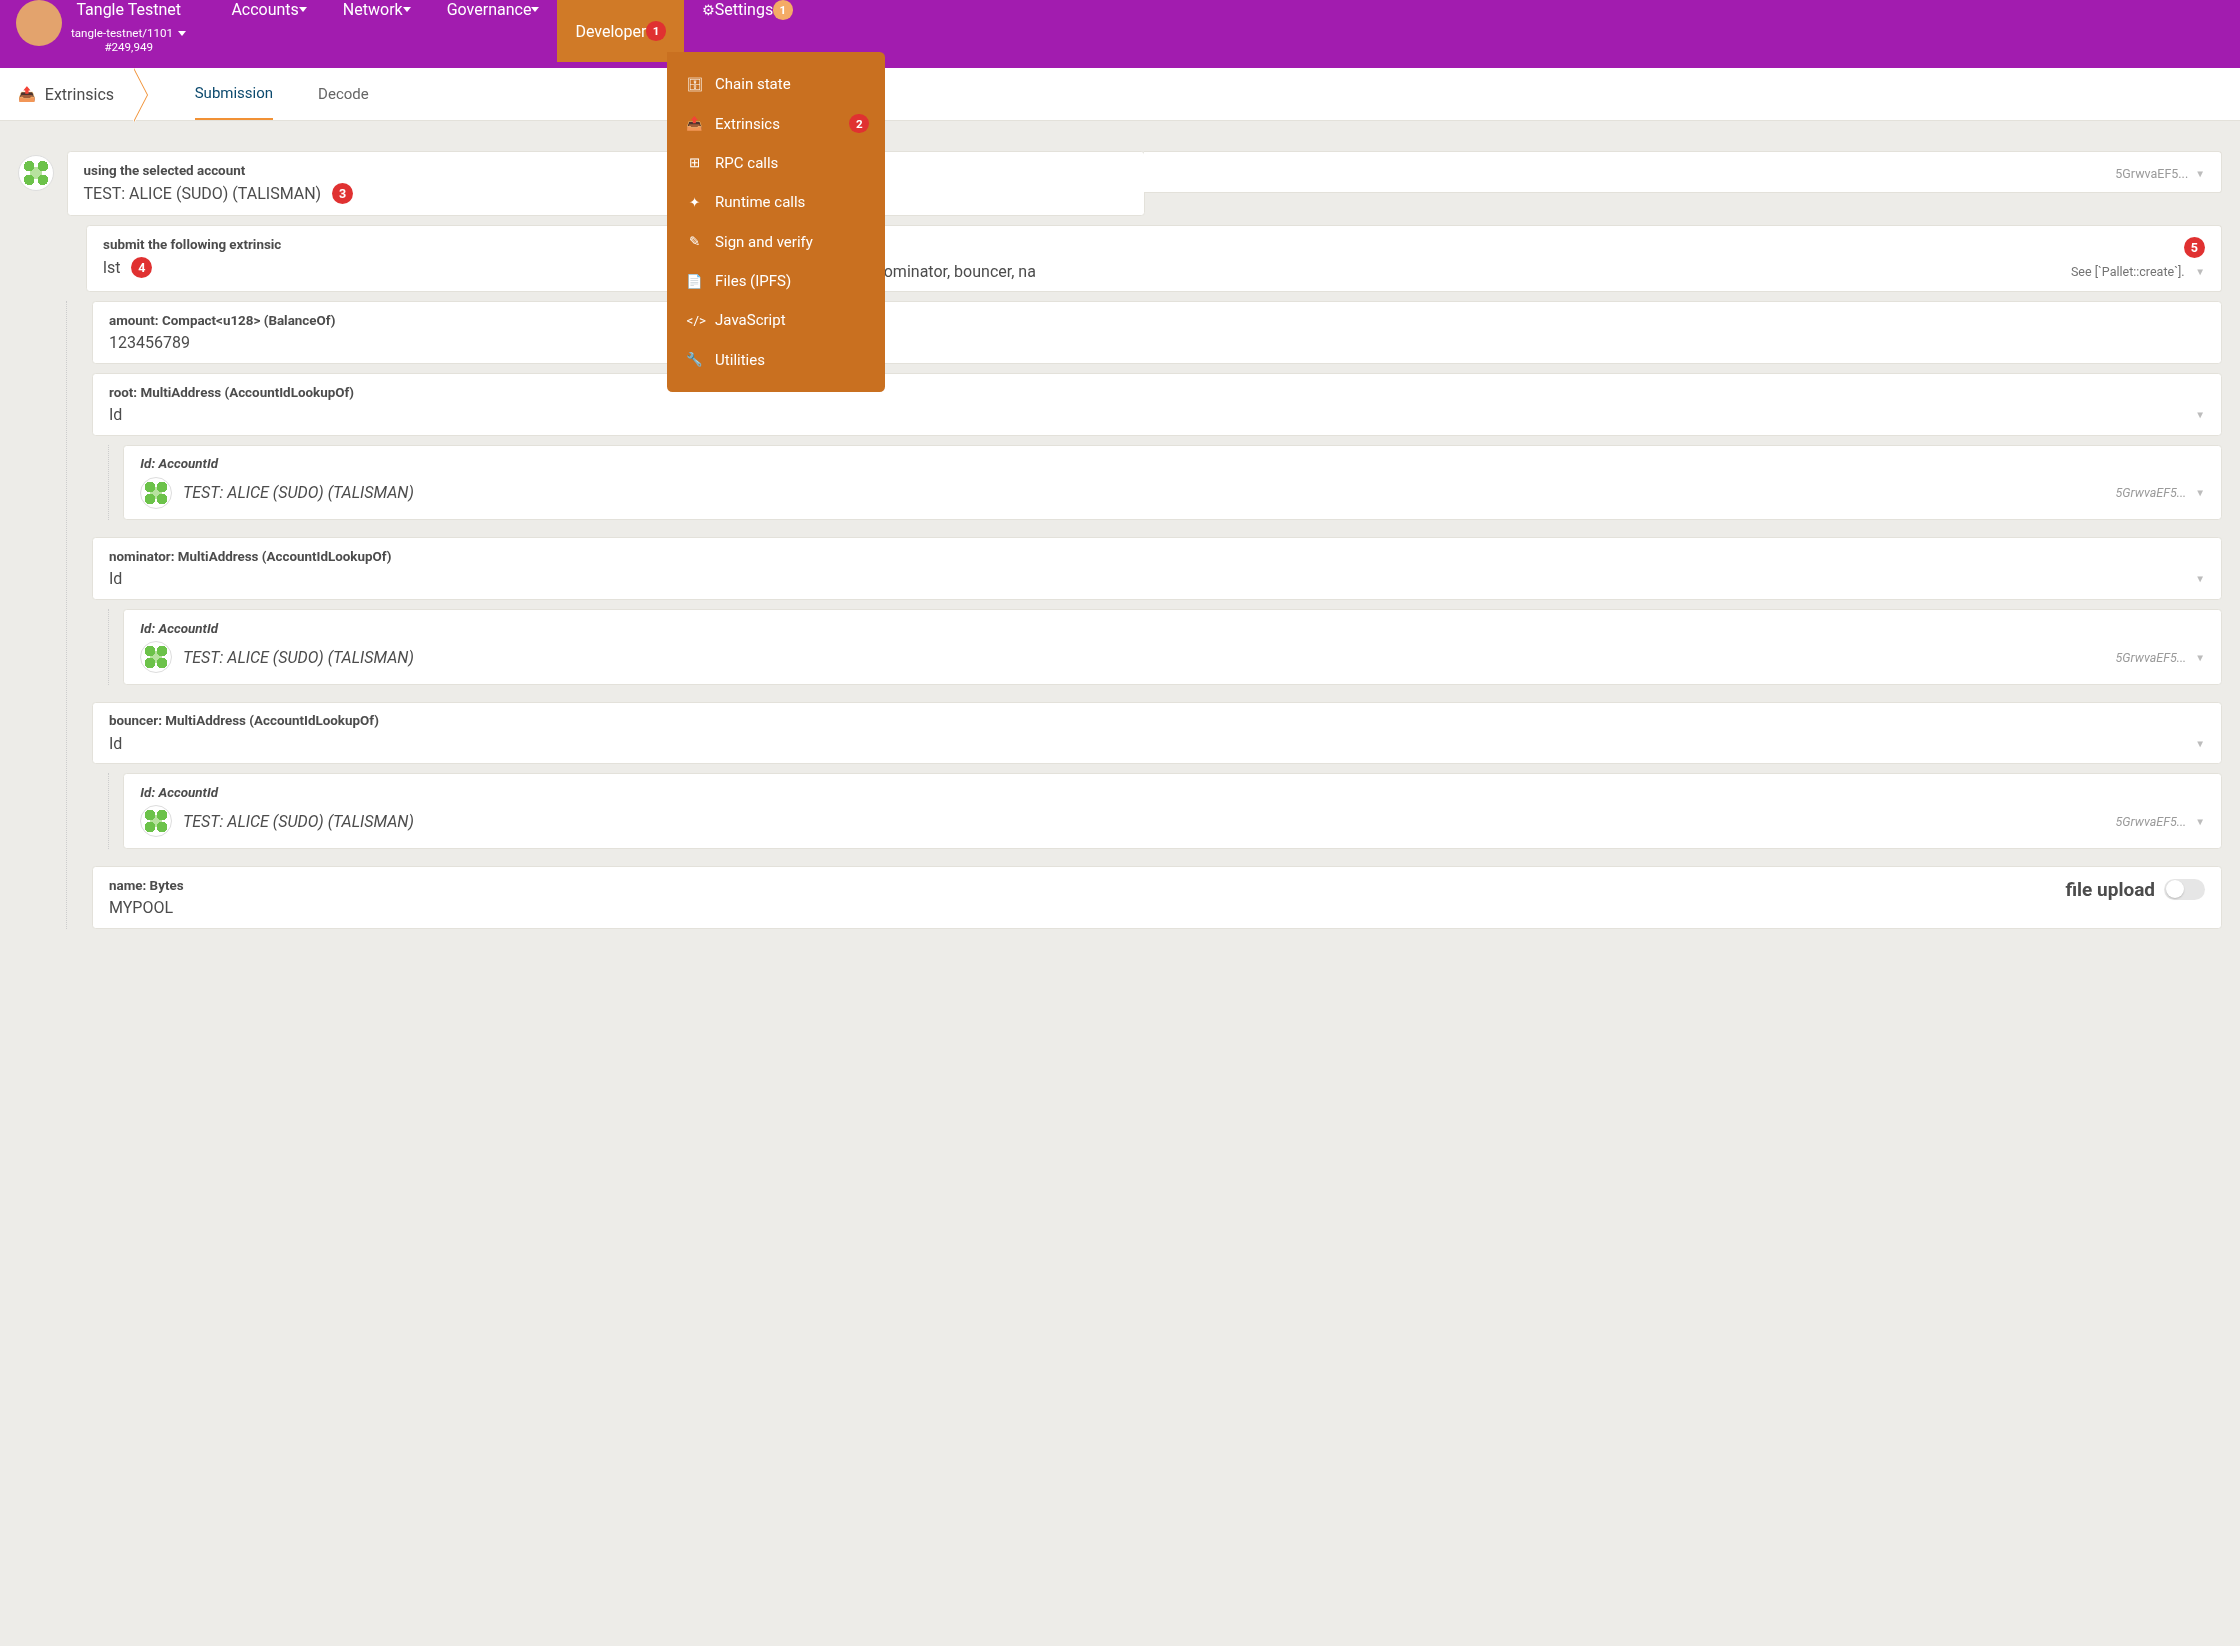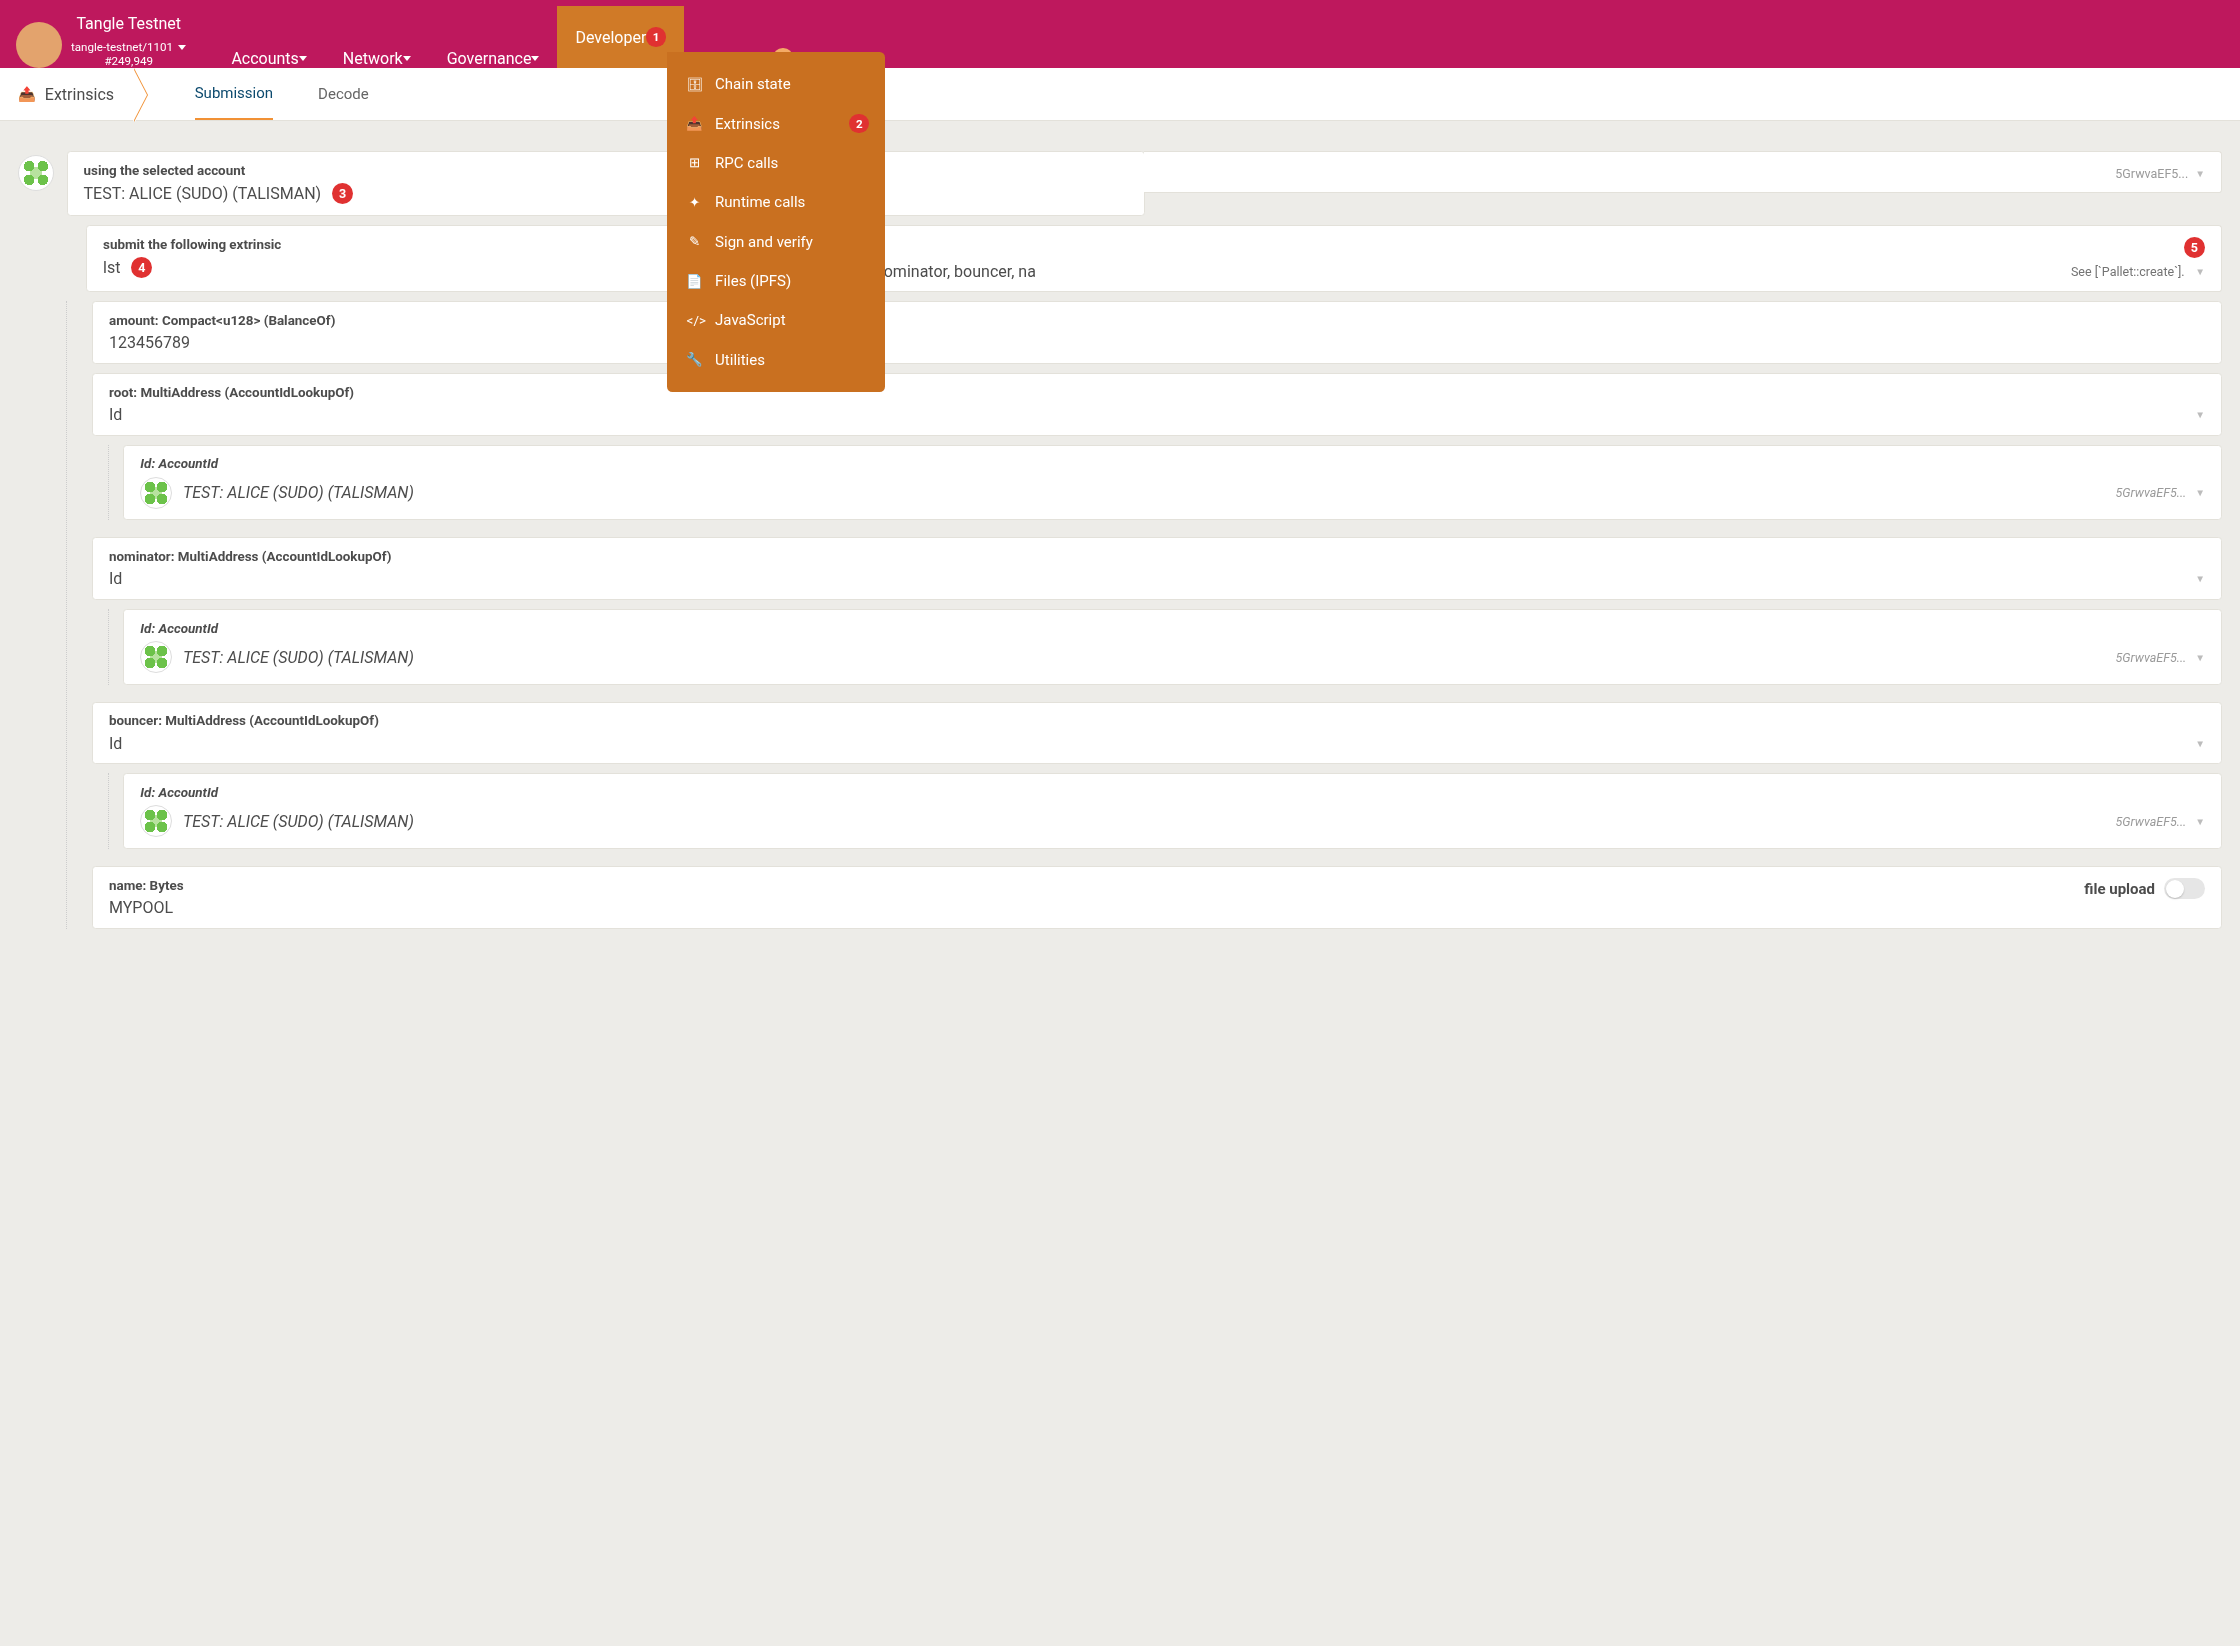--- a/index.html
+++ b/index.html
@@ -1,19 +1,19 @@
 <!DOCTYPE html>
 <html style="font-size:14.3px"><head>
 <meta charset="utf-8">
 <style>
   * { box-sizing: border-box; margin: 0; padding: 0; }
   body { font-family: -apple-system, BlinkMacSystemFont, "Segoe UI", Roboto, sans-serif; background: #edece8; color: #4c4c4c; font-size: 12.5px; }
 
   
-  .topbar { background: #be185d; height: 68px; display: flex; align-items: flex-end; padding: 0 16px; color: #fff; position: relative; }
+  .topbar { background: #a21caf; height: 68px; display: flex; align-items: flex-start; padding: 0 16px; color: #fff; position: relative; }
   .chain-badge { width: 46px; height: 46px; border-radius: 50%; background: #e3a36d; margin-right: 9px; }
   .chain-info { display: flex; flex-direction: column; align-items: center; margin-right: 27px; cursor: pointer; }
   .chain-name { font-size: 16px; font-weight: 400; }
   .chain-sub { font-size: 11.6px; display: flex; align-items: center; gap: 5.3px; margin-top: 7px; }
   .nav-item { margin: 0 18px; font-size: 16px; display: flex; align-items: center; cursor: pointer; }
   .nav-item.active { background: #d07a27; height: 62px; padding: 0 18px; margin: 0; }
   .caret-down { width: 0; height: 0; border-left: 4.5px solid transparent; border-right: 4.5px solid transparent; border-top: 5.3px solid #fff; }
   .nav-badge { background: #e03131; color:#fff; width: 19.6px; height:19.6px; border-radius: 50%; display:inline-flex; align-items:center; justify-content:center; font-size:11.6px; font-weight:700; }
   .nav-badge.muted { background: #f4ab66; }
   .gear { font-size: 14.3px; }
@@ -270,21 +270,21 @@
           <span class="addr-r">
               <span>5GrwvaEF5...</span>
               <span class="dd-caret">▼</span>
             </span>
         </div>
       </div>
     </div>
 
     <div class="field" style="position:relative;">
       <div class="upload-row">
-        <span style="font-size:15px; font-weight:700;">file upload</span>
+        <span style="font-size:19px; font-weight:700;">file upload</span>
         <div class="toggle"></div>
       </div>
       <div class="flabel">name: Bytes</div>
       <div class="fvalue">MYPOOL</div>
     </div>
 
   </div>
 </div>
 
 

